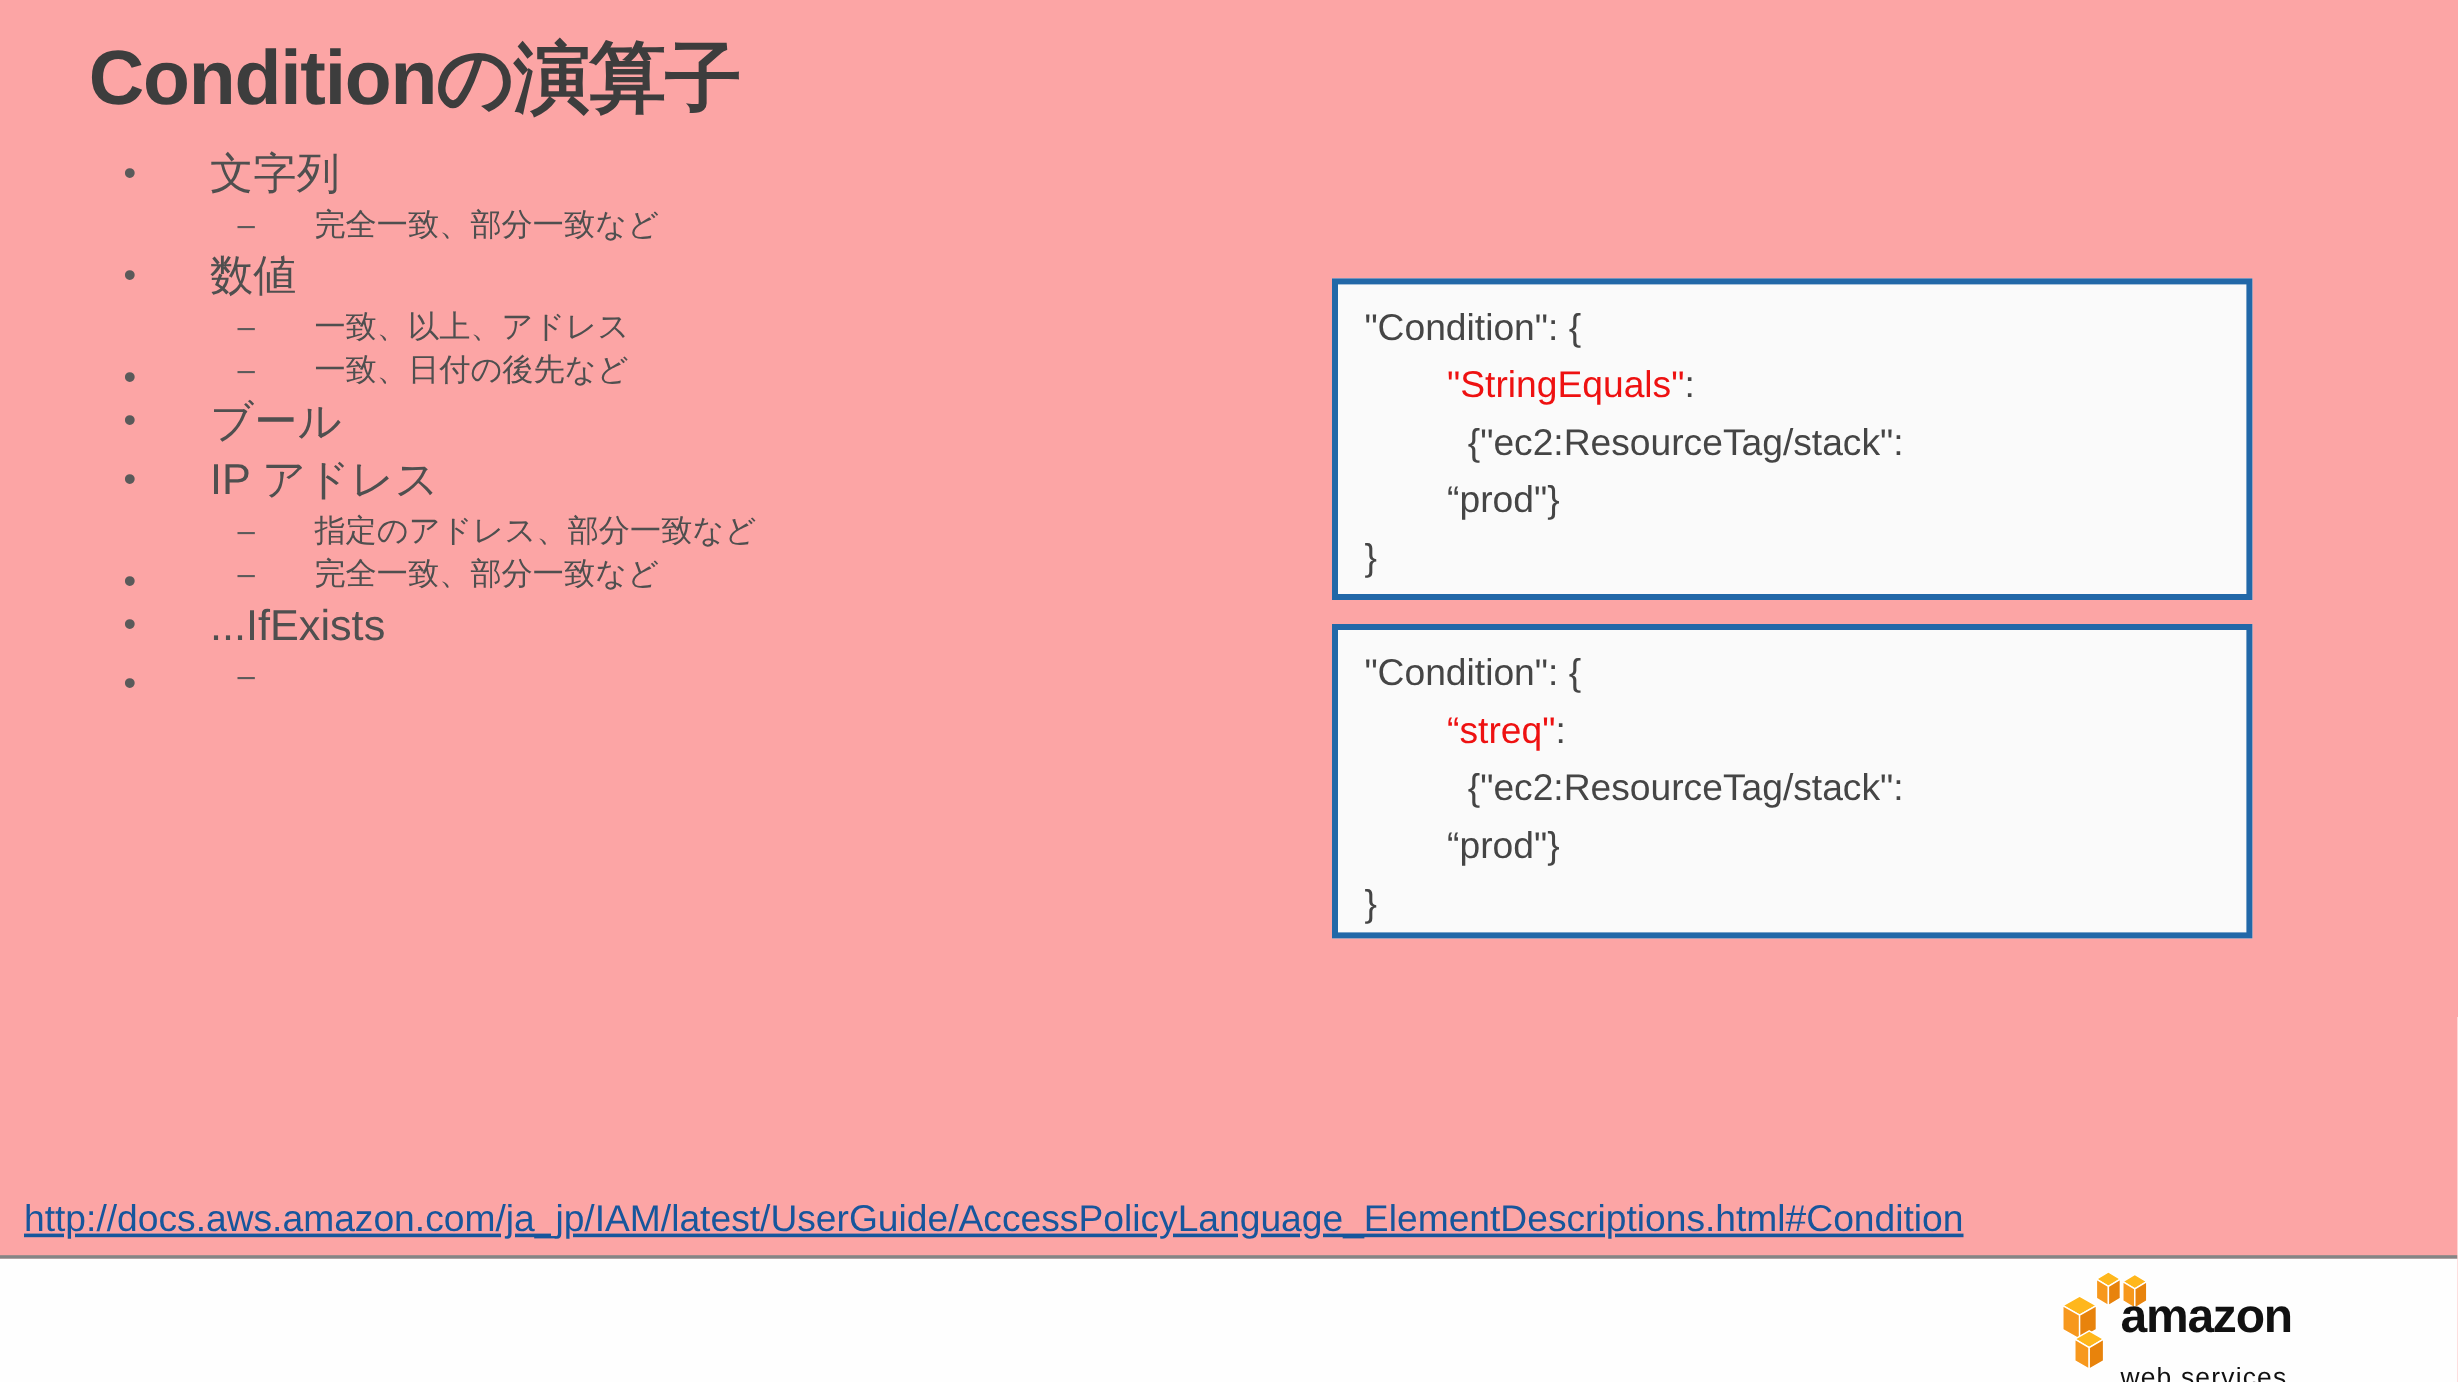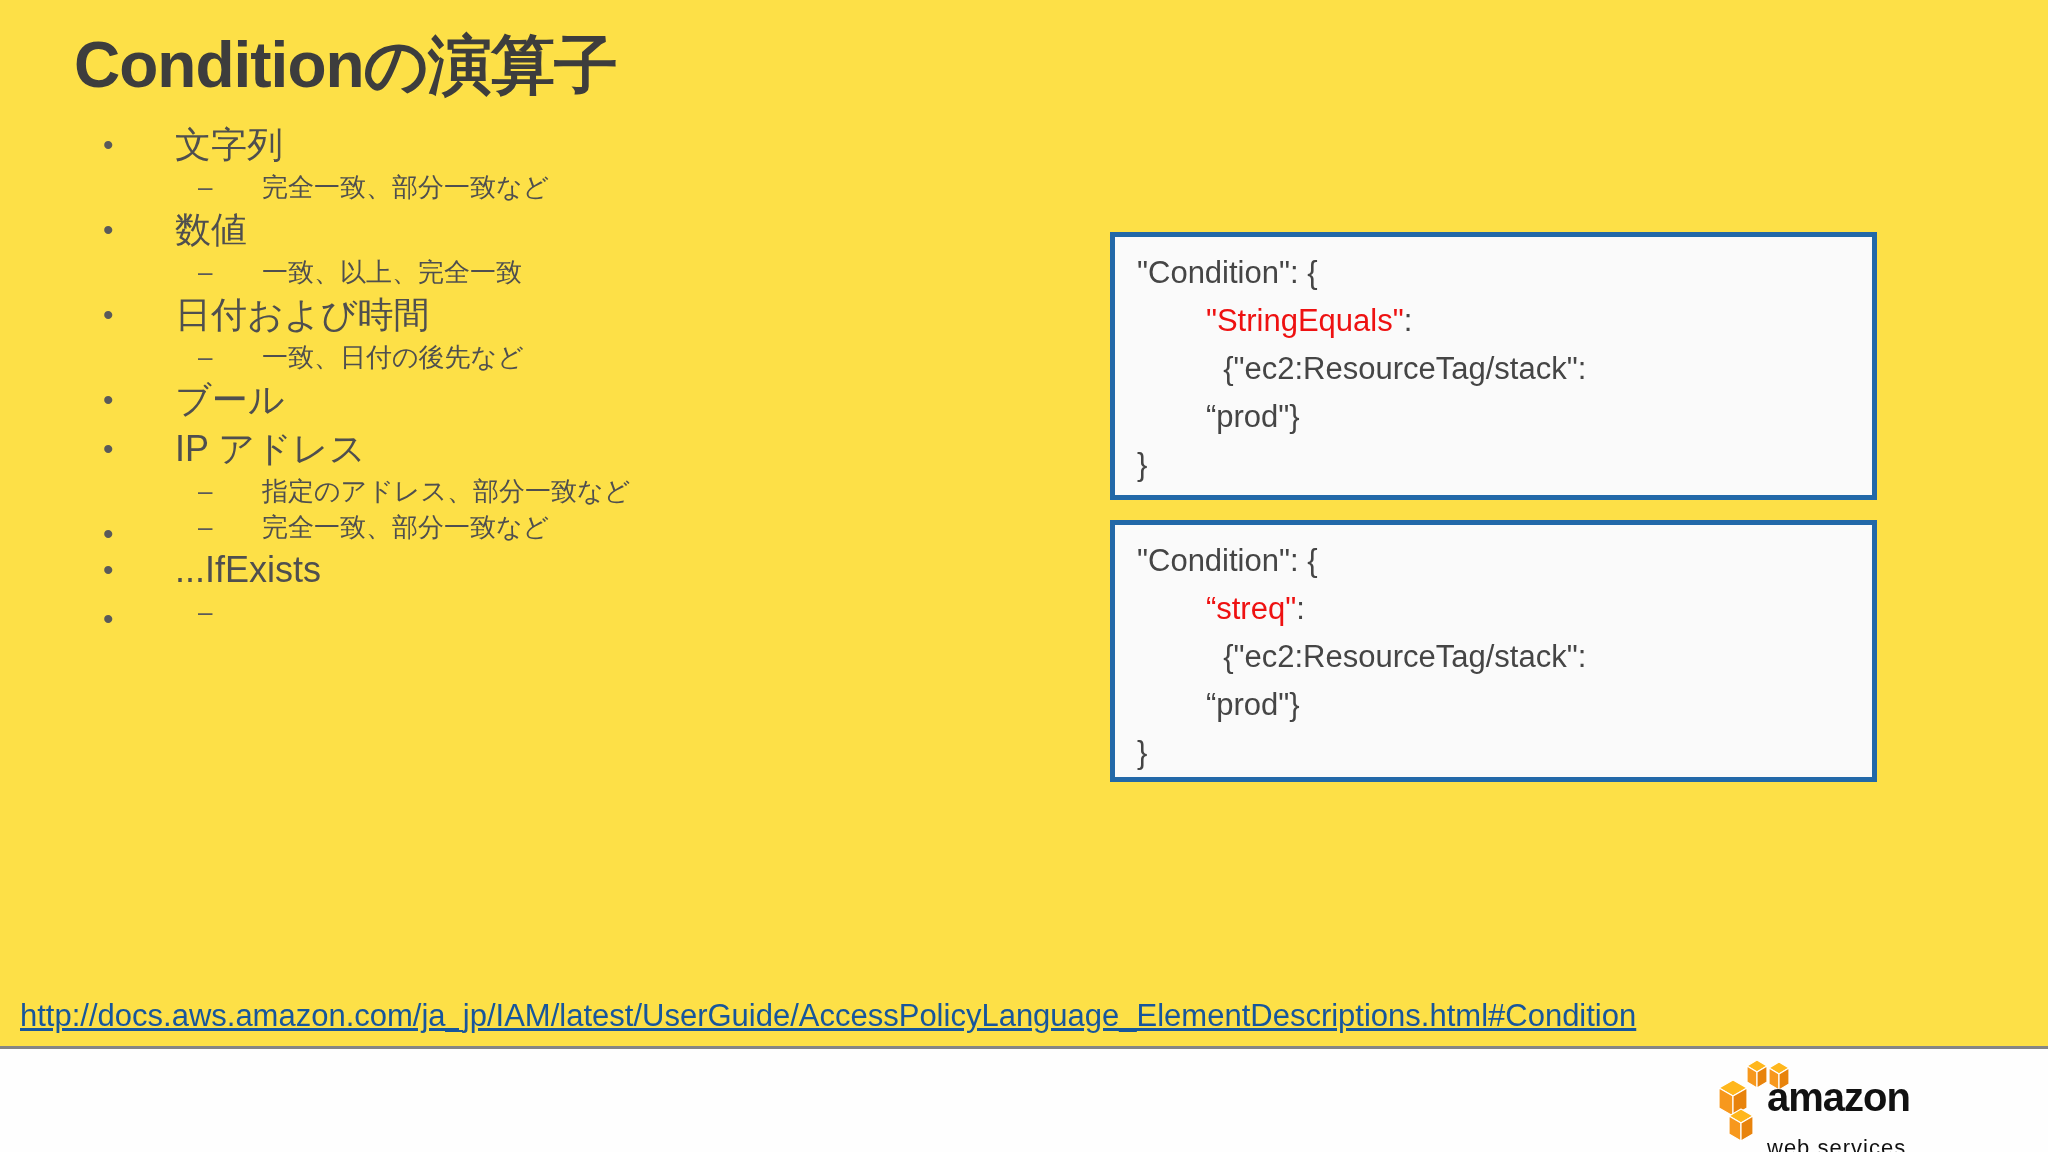--- a/index.html
+++ b/index.html
@@ -1,17 +1,17 @@
 <!DOCTYPE html>
 <html style="--box-border: #2268a8; --red: #ee1111; --link: #17569c;"><head>
 <meta charset="utf-8">
 <style>
   html,body{margin:0;padding:0;background:#ffffff;}
   .slide{
-    position:relative;width:2048px;height:1152px;background:#fde047;overflow:hidden;
+    position:relative;width:2048px;height:1152px;background:#fca5a5;overflow:hidden;
     font-family:"Liberation Sans","DejaVu Sans",sans-serif;color:#4a4a4a;
   }
   
   .title{
     position:absolute;left:74px;top:22px;font-size:64px;font-weight:bold;
     color:#3d3d3d;letter-spacing:-1px;
   }
   
   .bullets{position:absolute;left:75px;top:120px;width:860px;}
   .b1{position:relative;padding-left:100px;font-size:36px;line-height:49px;color:#4f4f4f;}
@@ -45,22 +45,22 @@
 <body>
 
 <div class="slide">
 
   <div class="title">Conditionの演算子</div>
 
   <div class="bullets">
       <div class="b1"><span class="dot">•</span><span>文字列</span></div>
       <div class="b2"><span class="dash">–</span><span>完全一致、部分一致など</span></div>
       <div class="b1"><span class="dot">•</span><span>数値</span></div>
-      <div class="b2"><span class="dash">–</span><span>一致、以上、完全一致</span></div>
-      <div class="b1"><span class="dot">•</span><span>日付および時間</span></div>
+      <div class="b2"><span class="dash">–</span><span>一致、以上、アドレス</span></div>
+      <div class="b1"><span class="dot">•</span></div>
       <div class="b2"><span class="dash">–</span><span>一致、日付の後先など</span></div>
       <div class="b1"><span class="dot">•</span><span>ブール</span></div>
       <div class="b1"><span class="dot">•</span><span>IP アドレス</span></div>
       <div class="b2"><span class="dash">–</span><span>指定のアドレス、部分一致など</span></div>
       <div class="b1"><span class="dot">•</span></div>
       <div class="b2"><span class="dash">–</span><span>完全一致、部分一致など</span></div>
       <div class="b1"><span class="dot">•</span><span>...IfExists</span></div>
       <div class="b2"><span class="dash">–</span></div>
       <div class="b1"><span class="dot">•</span></div>
     </div>

